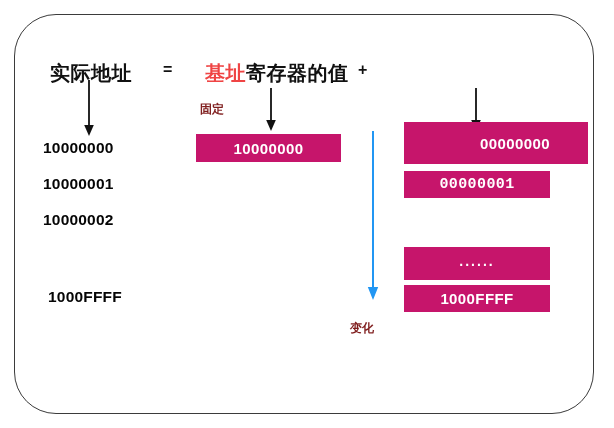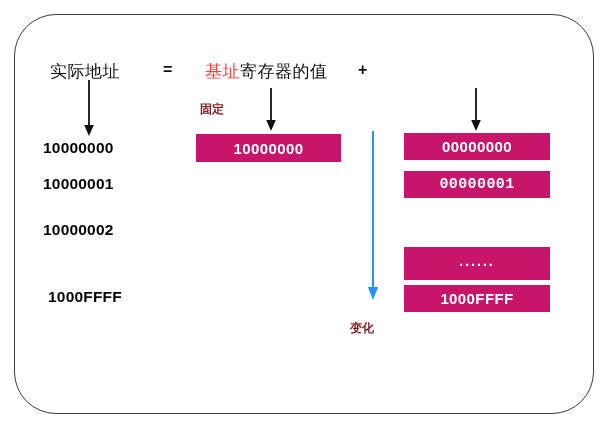--- a/index.html
+++ b/index.html
@@ -27,22 +27,22 @@
     height: 400px;
     border: 1.6px solid #3b3b3b;
     border-radius: 42px;
     box-sizing: border-box;
     background: transparent;
   }
 
   
   .eq-term {
     position: absolute;
-    font-weight: normal;
-    font-size: 17px;
+    font-weight: bold;
+    font-size: 20px;
     color: #111111;
     white-space: nowrap;
     letter-spacing: 0.5px;
   }
   .eq-term .hl { color: #ef4444; }
 
   .op {
     position: absolute;
     font-weight: bold;
     font-size: 16px;
@@ -129,23 +129,23 @@
 
   <svg class="arrow-svg" style="left:362px; top:131px;" width="22" height="170" viewBox="0 0 22 170">
     <line x1="11" y1="0" x2="11" y2="158" stroke="#2196F3" stroke-width="2"></line>
     <polygon points="11,169 5.8,156 16.2,156" fill="#2196F3"></polygon>
   </svg>
 
   <div class="blue-label" style="left:350px; top:320px;">变化</div>
 
   <div class="addr" style="left:43px; top:139px;">10000000</div>
   <div class="addr" style="left:43px; top:175px;">10000001</div>
-  <div class="addr" style="left:43px; top:221px;text-align:center;">10000002</div>
+  <div class="addr" style="left:43px; top:211px;text-align:center;">10000002</div>
   <div class="addr" style="left:48px; top:288px;">1000FFFF</div>
 
   <div class="bar" style="left:196px; top:134px; width:145px; height:28px;">10000000</div>
 
-  <div class="bar" style="left:404px; top:133px; width:146px; height:27px;">00000000</div>
+  <div class="bar" style="left:404px; top:122px; width:146px; height:42px;padding-left:38px;">00000000</div>
   <div class="bar" style="left:404px; top:171px; width:146px; height:27px;font-family:Liberation Mono, monospace;">00000001</div>
   <div class="bar dots" style="left:404px; top:247px; width:146px; height:27px;">......</div>
   <div class="bar" style="left:404px; top:285px; width:146px; height:27px;">1000FFFF</div>
 
 </div>
 
 </body></html>

